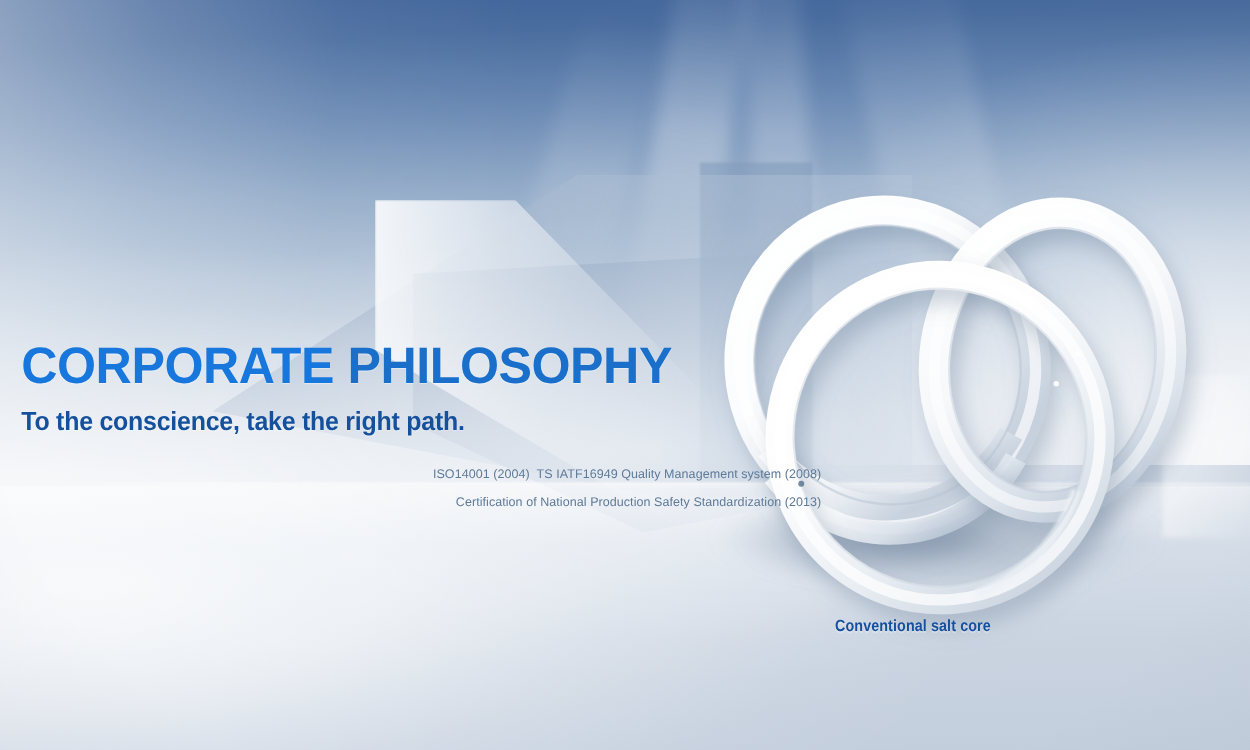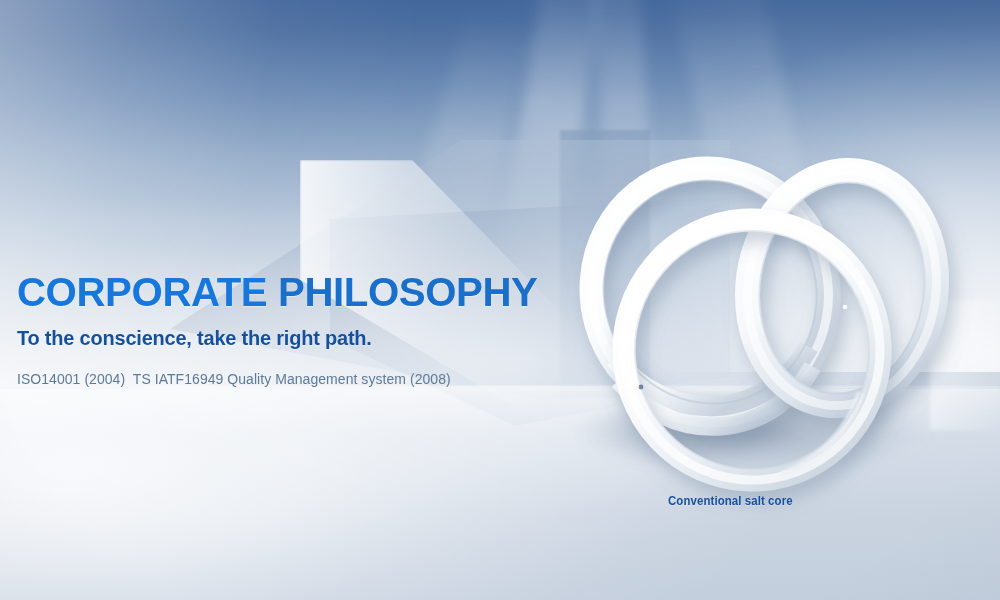--- a/index.html
+++ b/index.html
@@ -166,26 +166,27 @@
     color: #14509c;
     margin: 0 0 18px 0;
     letter-spacing: -0.2px;
     white-space: nowrap;
     transform: scaleX(0.95);
     transform-origin: left center;
     text-shadow: 0 1px 1px rgba(255,255,255,0.4);
   }
   .certs { margin: 0; }
   .cert-line {
-    font-size: 14px;
+    font-size: 10px;
     font-weight: 400;
     color: #5d7a99;
     line-height: 23px;
     white-space: pre;
     letter-spacing: 0.05px;
+    text-align: right;
   }
   .caption {
     position: absolute;
     left: 668px;
     top: 493px;
     font-size: 13px;
     font-weight: 700;
     color: #15509e;
     letter-spacing: 0.1px;
     white-space: nowrap;
@@ -296,18 +297,19 @@
   <div class="bg-layer vignette"></div>
 
   <div class="text-block">
 
     <h1 class="headline"><span class="word1">CORPORATE</span><span>&nbsp;</span><span class="word2">PHILOSOPHY</span></h1>
 
     <h2 class="subline">To the conscience, take the right path.</h2>
 
     <div class="certs">
       <div class="cert-line">ISO14001 (2004)  TS IATF16949 Quality Management system (2008)</div>
+      <div class="cert-line">Certification of National Production Safety Standardization (2013)</div>
     </div>
   </div>
 
   <div class="caption">Conventional salt core</div>
 
 </div>
 
 </body></html>

